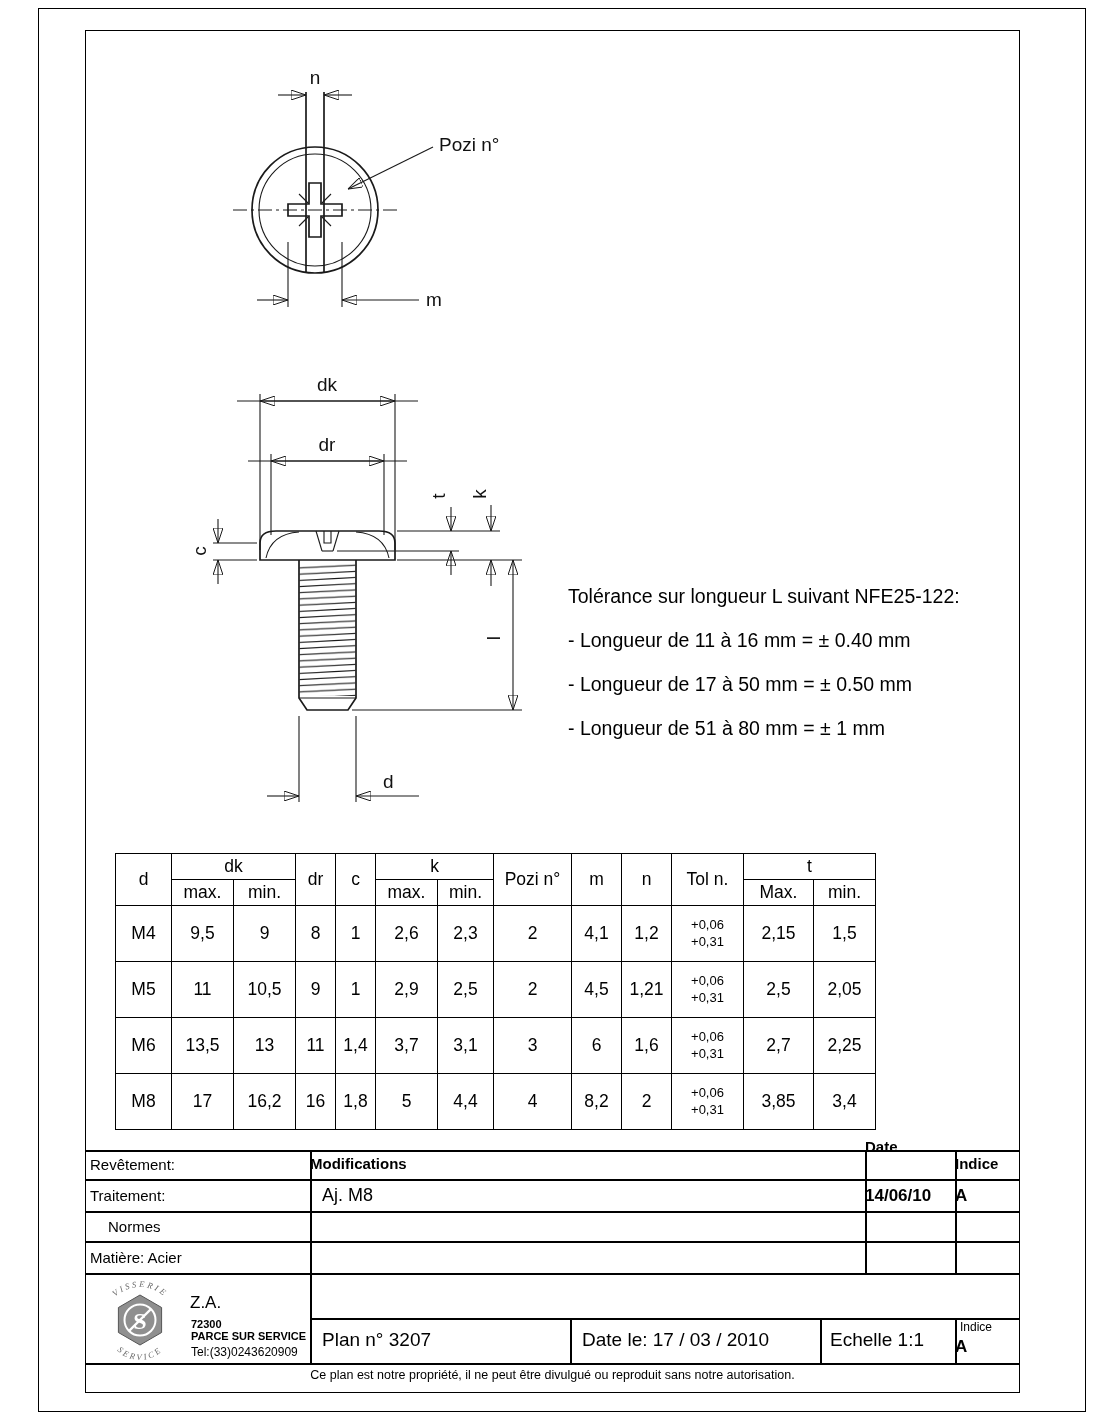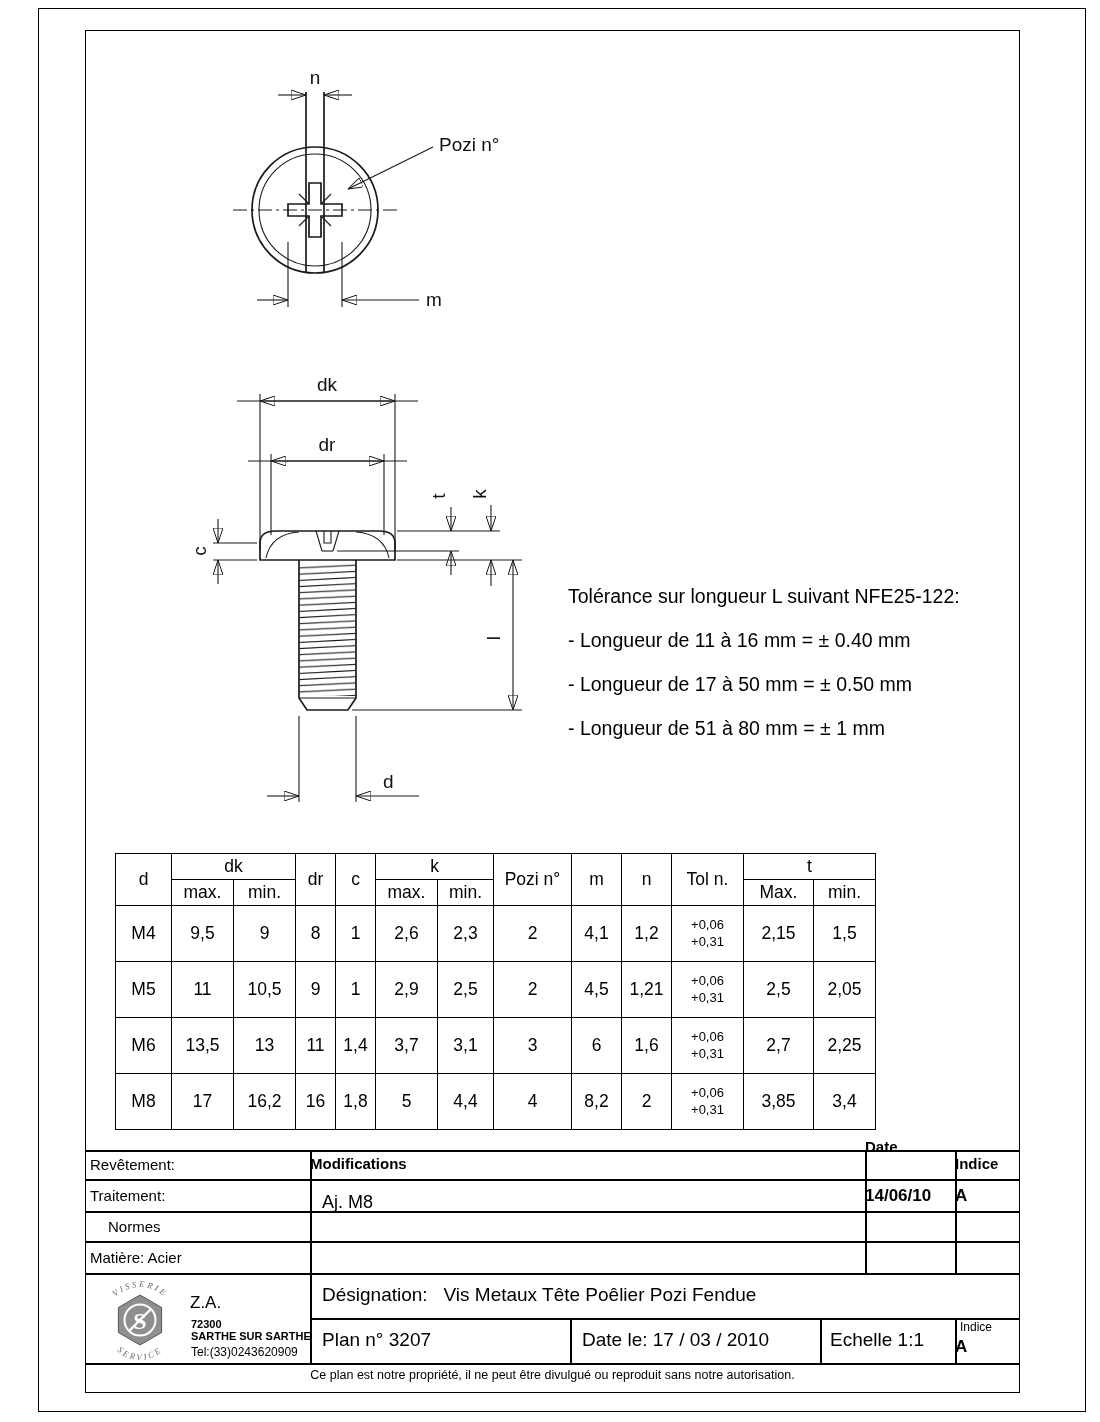--- a/index.html
+++ b/index.html
@@ -24,21 +24,21 @@
                 table-layout:fixed; font-size:17.5px; }
   .spec-table td { border:1.4px solid #000; text-align:center; vertical-align:middle;
                    padding:0; overflow:hidden; }
   .spec-table tr.hrow td { height:25px; }
   .spec-table tr.drow td { height:55px; }
   .tolcell { font-size:13px; line-height:1.3; }
 
   .hline { position:absolute; height:1.5px; background:#000; }
   .vline { position:absolute; width:1.5px; background:#000; }
   .t { position:absolute; white-space:nowrap; }
-  .f15 { font-size:15px; }  .f17 { font-size:17px; }  .f18 { font-size:18px;margin-top:7px; }
+  .f15 { font-size:15px; }  .f17 { font-size:17px; }  .f18 { font-size:18px; }
   .f19 { font-size:19px; }  .f12 { font-size:12px; }  .f11 { font-size:11px;font-weight:bold; }
   .ctr { text-align:left;font-weight:bold; }
   .footer-note { position:absolute; left:85px; top:1368px; width:935px;
                  text-align:center; font-size:12.5px; }
   .logo-svg { position:absolute; left:98px; top:1276px; }
   .logo-svg text { font-family:"Liberation Serif", serif; }
 </style>
 </head>
 <body>
 
@@ -302,34 +302,30 @@
   <div class="t f15" style="left:90px;top:1249px">Matière: Acier</div>
 
   <div class="t f15 ctr" style="left:310px;top:1155px;width:555px">Modifications</div>
   <div class="t f15 ctr" style="left:865px;top:1138px;width:108px">Date</div>
   <div class="t f15 ctr" style="left:955px;top:1155px;width:65px">Indice</div>
 
   <div class="t f18" style="left:322px;top:1185px">Aj. M8</div>
   <div class="t f17 ctr" style="left:865px;top:1186px;width:90px">14/06/10</div>
   <div class="t f17 ctr" style="left:955px;top:1186px;width:65px">A</div>
 
-  <div class="t f19" style="left:322px;top:1284px">
-    <span>Désignation:</span>&nbsp;&nbsp;
-    <span>Vis Metaux Tête Poêlier Pozi Fendue</span>
-  </div>
 
   <div class="t f19" style="left:322px;top:1329px">Plan n° 3207</div>
   <div class="t f19" style="left:582px;top:1329px">Date le: 17 / 03 / 2010</div>
   <div class="t f19" style="left:830px;top:1329px">Echelle 1:1</div>
   <div class="t f12" style="left:960px;top:1320px">Indice</div>
   <div class="t f17 ctr" style="left:955px;top:1337px;width:65px">A</div>
 
   <div class="t f17" style="left:190px;top:1293px">Z.A.</div>
   <div class="t f11" style="left:191px;top:1318px">72300</div>
-  <div class="t f11" style="left:191px;top:1330px">SARTHE SUR SARTHE</div>
+  <div class="t f11" style="left:191px;top:1330px">PARCE SUR SERVICE</div>
   <div class="t f12" style="left:191px;top:1345px">Tel:(33)0243620909</div>
 
   <svg class="logo-svg" width="88" height="86" viewBox="0 0 88 86">
     <defs>
       <path id="arcT" d="M 6,47 A 36,36 0 1 1 78,47" fill="none"></path>
       <path id="arcB" d="M 10,52 A 32,32 0 0 0 74,52" fill="none"></path>
     </defs>
     <polygon points="42,19 63.6,31.5 63.6,56.5 42,69 20.4,56.5 20.4,31.5" fill="#8f8f8f" stroke="#555" stroke-width="1"></polygon>
     <circle cx="42" cy="44" r="15.5" fill="none" stroke="#ffffff" stroke-width="2"></circle>
     <text x="42" y="44" dy="0.36em" text-anchor="middle" font-size="24" font-weight="bold" fill="#ffffff">S</text>

